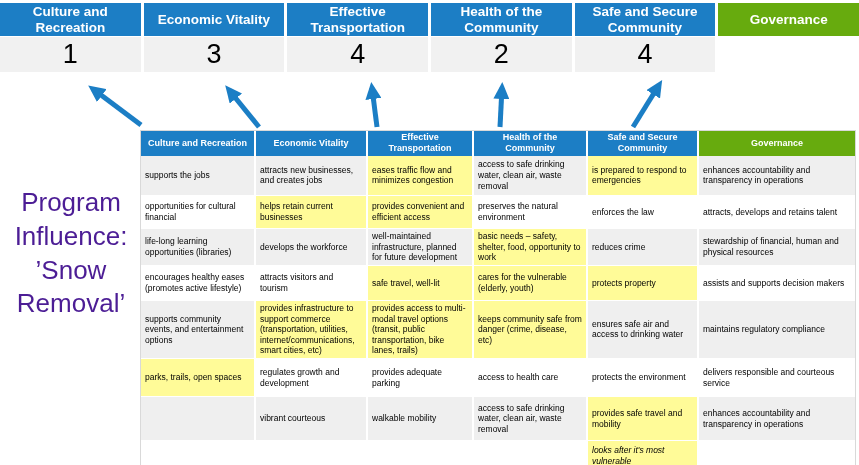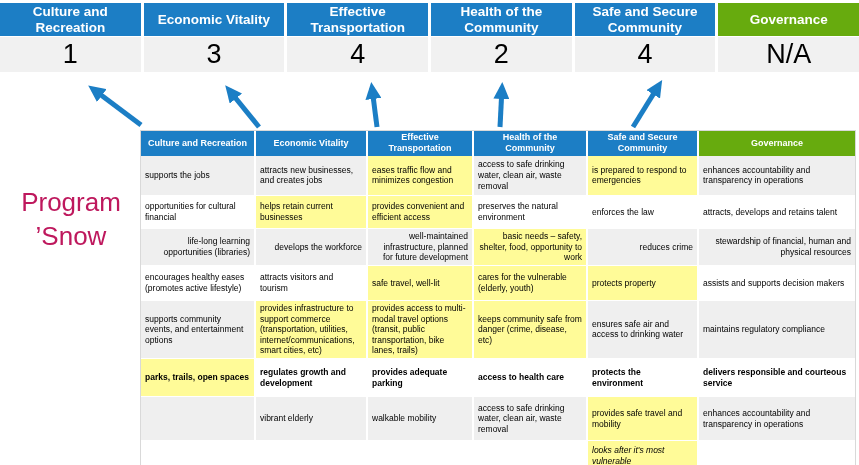--- a/index.html
+++ b/index.html
@@ -20,40 +20,40 @@
   .bhead{height:33px;background:var(--blue);color:#fff;font-weight:bold;font-size:13.5px;line-height:1.15;
          display:flex;align-items:center;justify-content:center;text-align:center;padding:0 10px;}
   .bcol.gov .bhead{background:var(--green);}
   .bscore{height:35px;margin-top:1px;background:var(--scorebg);display:flex;align-items:center;justify-content:center;
           font-size:27px;color:#000;}
 
   
   .arrows{position:absolute;left:0;top:76px;width:859px;height:58px;}
 
   
-  .ptitle{position:absolute;left:0;top:186px;width:142px;text-align:center;font-size:26px;line-height:1.3;color:#be185d;}
+  .ptitle{position:absolute;left:0;top:186px;width:142px;text-align:center;font-size:26px;line-height:1.3;color:#4c1d95;}
 
   
   .matrix{position:absolute;left:140px;top:130px;border:1px solid #d9d9d9;}
   .matrix table{border-collapse:collapse;table-layout:fixed;width:714px;font-size:8.5px;line-height:1.25;}
   .matrix th{background:var(--blue);color:#fff;font-weight:bold;font-size:9px;height:23px;text-align:center;
              vertical-align:middle;border-right:2px solid #fff;padding:1px 3px;}
   .matrix th.gov{background:var(--green);}
   .matrix th:last-child{border-right:none;}
   .matrix td{background:#fff;border-right:2px solid #fff;border-bottom:1px solid #fff;padding:2px 4px;
              vertical-align:middle;color:#000;}
   .matrix td:last-child{border-right:none;}
   .matrix td.band{background:var(--band);}
   .matrix td.hl{background:var(--hl);}
   .matrix tbody tr:nth-child(1){height:40px;}
   .matrix tbody tr:nth-child(2){height:33px;}
-  .matrix tbody tr:nth-child(3){height:35px;text-align:right;}
+  .matrix tbody tr:nth-child(3){height:35px;}
   .matrix tbody tr:nth-child(4){height:35px;}
   .matrix tbody tr:nth-child(5){height:55px;}
-  .matrix tbody tr:nth-child(6){height:38px;font-weight:bold;}
+  .matrix tbody tr:nth-child(6){height:38px;}
   .matrix tbody tr:nth-child(7){height:44px;}
   .matrix tbody tr:nth-child(8){height:31px;font-style:italic;}
 </style>
 </head>
 <body>
 
 <div class="stage">
 
   <div class="banner">
     <div class="bcol">
@@ -71,40 +71,41 @@
     <div class="bcol">
       <div class="bhead">Health of the Community</div>
       <div class="bscore">2</div>
     </div>
     <div class="bcol">
       <div class="bhead">Safe and Secure Community</div>
       <div class="bscore">4</div>
     </div>
     <div class="bcol gov">
       <div class="bhead">Governance</div>
-      <div class="bscore">N/A</div>
     </div>
   </div>
 
   <svg class="arrows" viewBox="0 0 859 58" xmlns="http://www.w3.org/2000/svg">
     <defs>
       <marker id="ah" markerUnits="userSpaceOnUse" markerWidth="18" markerHeight="16" refX="11" refY="8" orient="auto">
         <path d="M0,0 L17,8 L0,16 z" fill="#1B7EC5"></path>
       </marker>
     </defs>
     <line x1="141" y1="49" x2="93" y2="13" stroke="#1B7EC5" stroke-width="5" marker-end="url(#ah)"></line>
     <line x1="259" y1="51" x2="229" y2="14" stroke="#1B7EC5" stroke-width="5" marker-end="url(#ah)"></line>
     <line x1="377" y1="51" x2="372" y2="12" stroke="#1B7EC5" stroke-width="5" marker-end="url(#ah)"></line>
     <line x1="500" y1="51" x2="502" y2="12" stroke="#1B7EC5" stroke-width="5" marker-end="url(#ah)"></line>
     <line x1="633" y1="51" x2="659" y2="9" stroke="#1B7EC5" stroke-width="5" marker-end="url(#ah)"></line>
   </svg>
 
   <div class="ptitle">
     <div>Program</div>
+    <div>Influence:</div>
     <div>’Snow</div>
+    <div>Removal’</div>
   </div>
 
   <div class="matrix" id="matrix">
       <table>
         <colgroup>
           <col style="width: 114px;">
           <col style="width: 112px;">
           <col style="width: 106px;">
           <col style="width: 114px;">
           <col style="width: 111px;">
@@ -164,21 +165,21 @@
           <tr>
             <td class="hl">parks, trails, open spaces</td>
             <td>regulates growth and development</td>
             <td>provides adequate parking</td>
             <td>access to health care</td>
             <td>protects the environment</td>
             <td>delivers responsible and courteous service</td>
           </tr>
           <tr>
             <td class="band"></td>
-            <td class="band">vibrant elderly</td>
+            <td class="band">vibrant courteous</td>
             <td class="band">walkable mobility</td>
             <td class="band">access to safe drinking water, clean air, waste removal</td>
             <td class="hl">provides safe travel and mobility</td>
             <td class="band">enhances accountability and transparency in operations</td>
           </tr>
           <tr>
             <td></td>
             <td></td>
             <td></td>
             <td></td>

